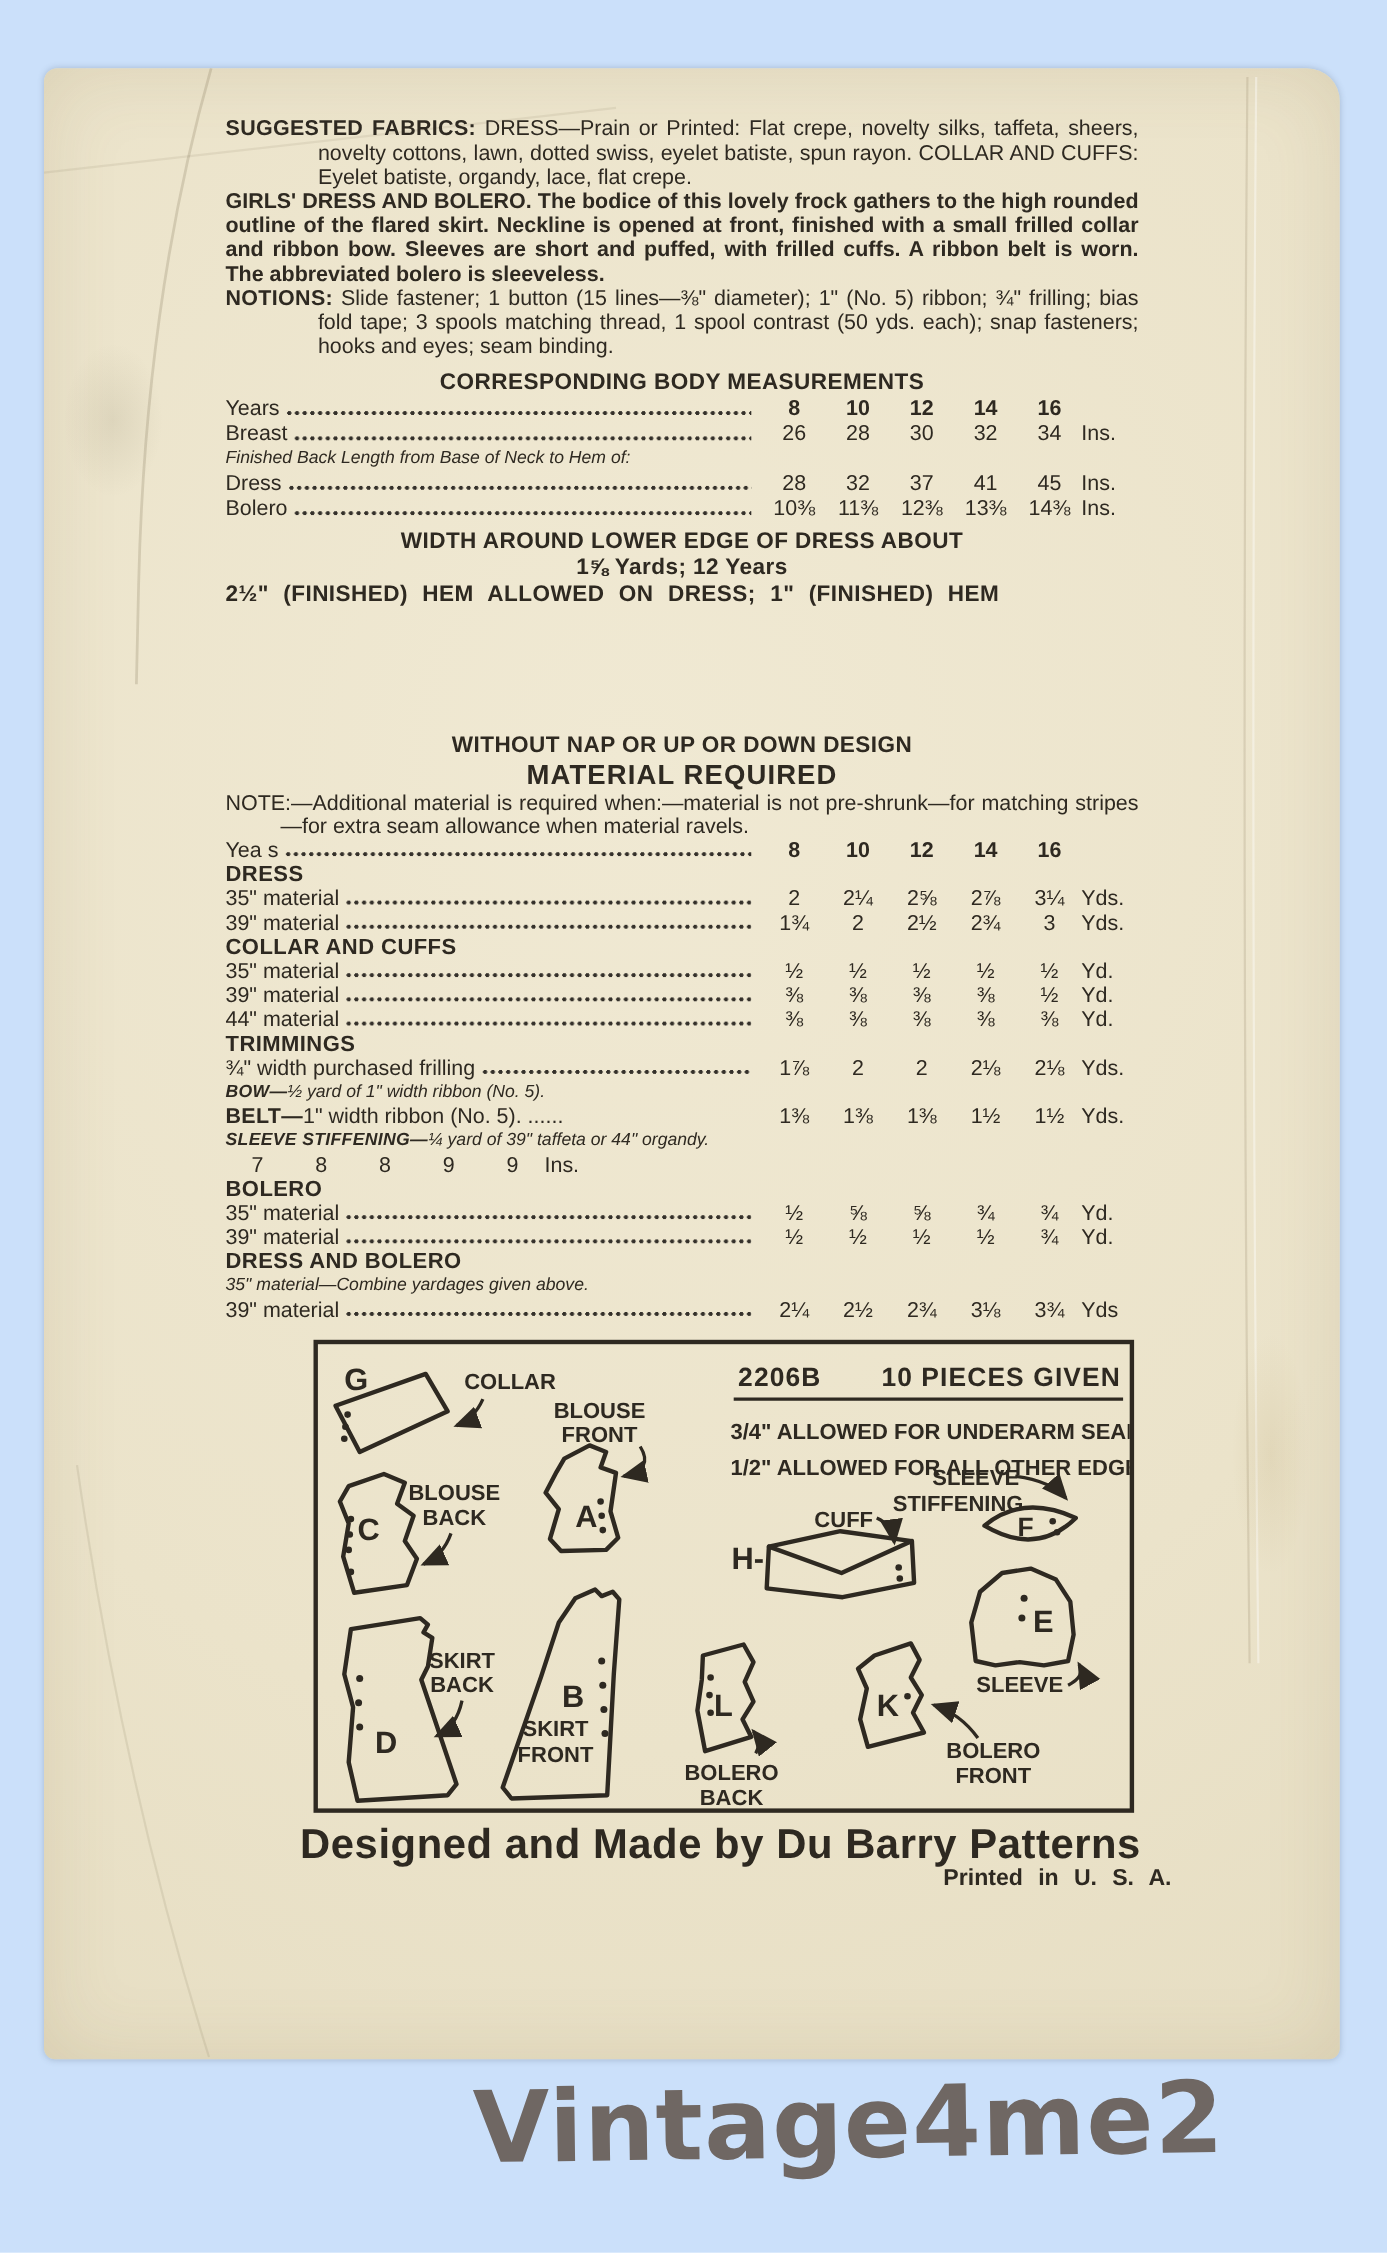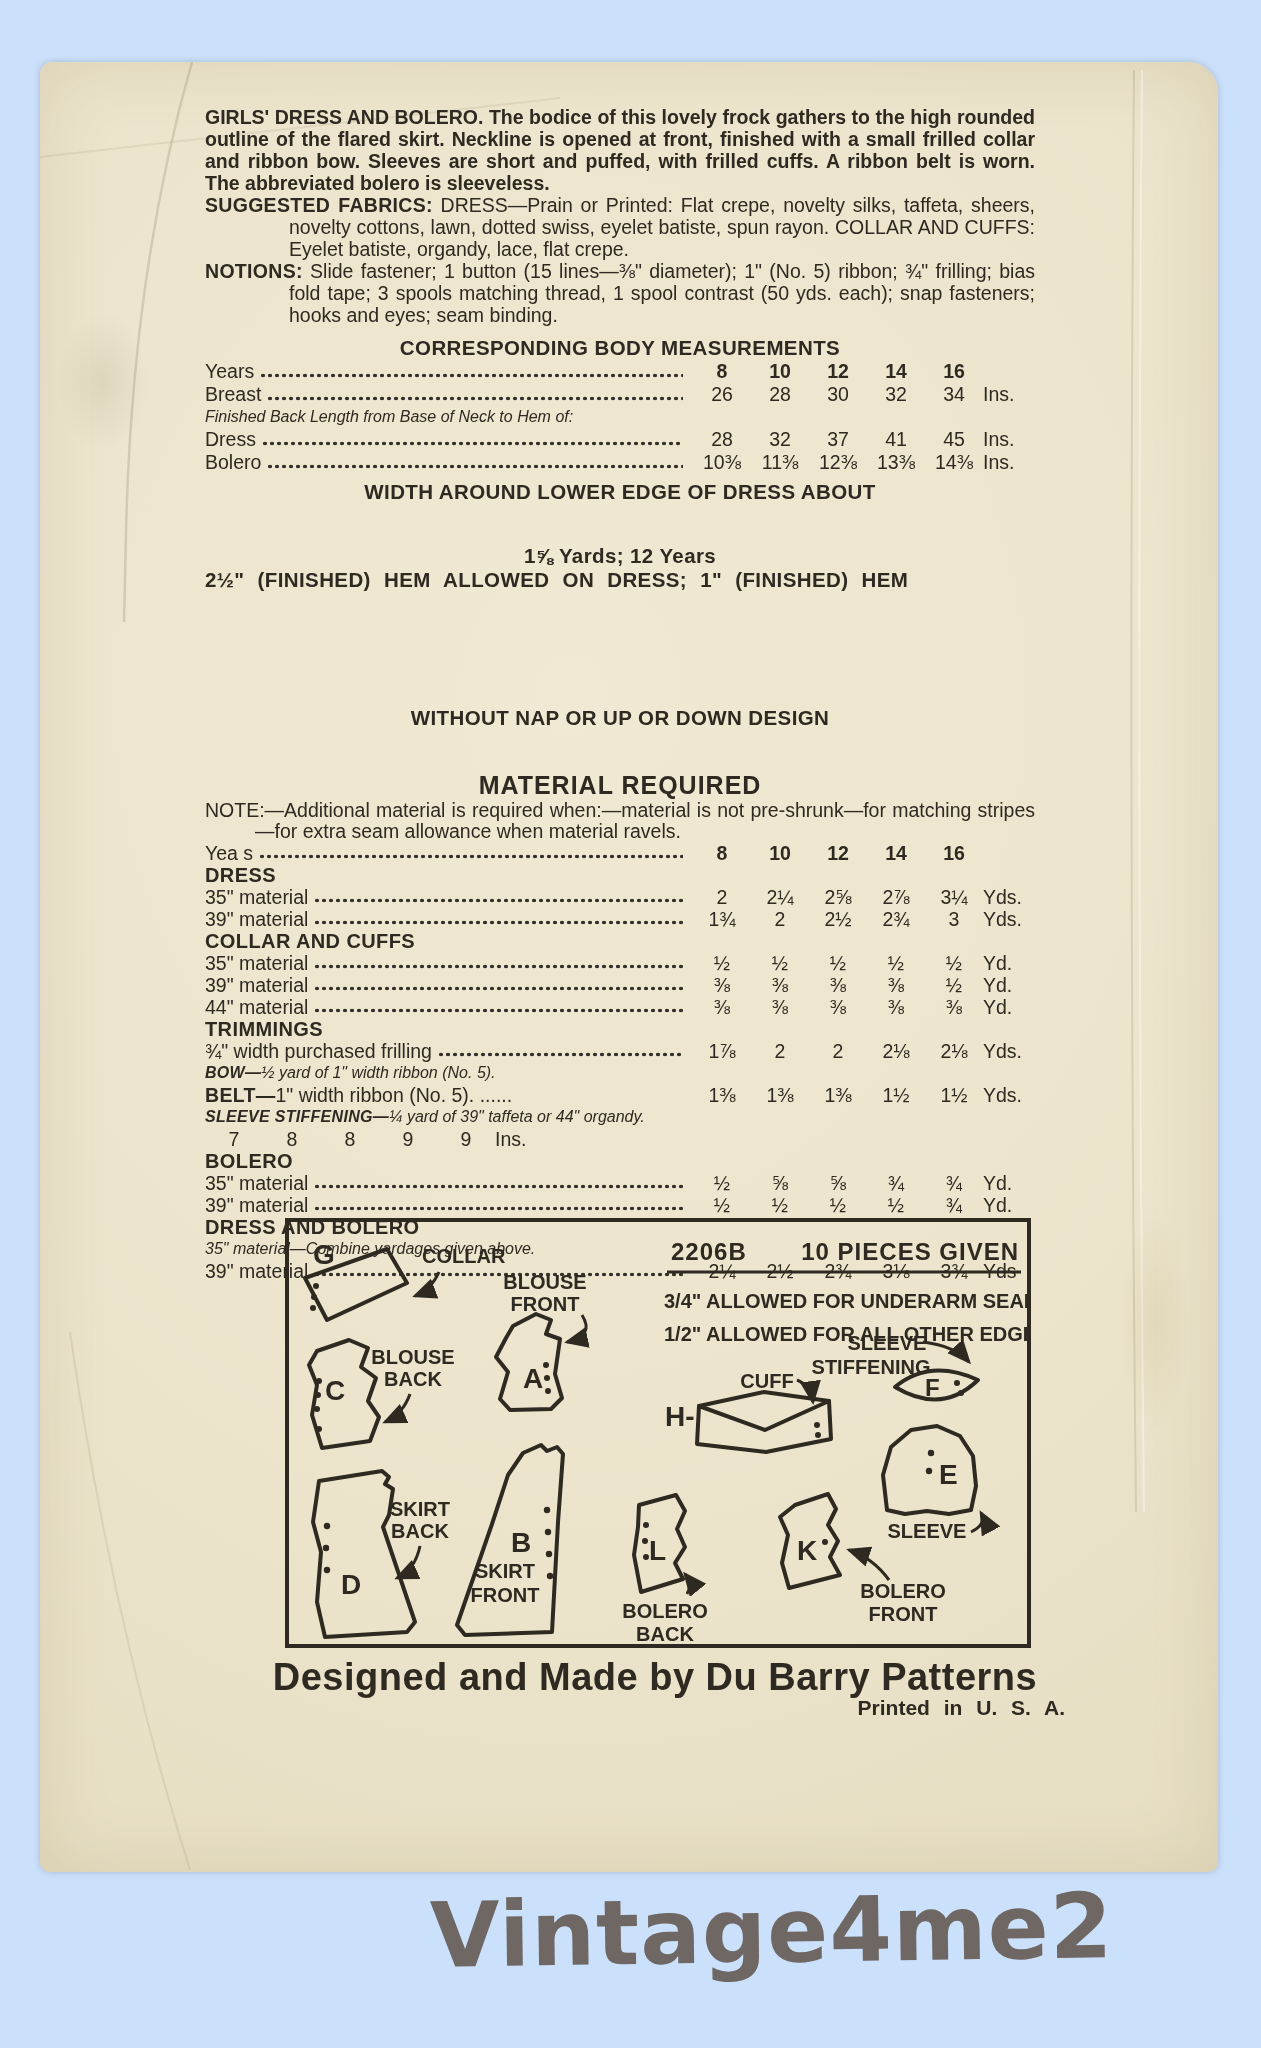--- a/index.html
+++ b/index.html
@@ -19,21 +19,21 @@
 
   .content-a{position:absolute;left:165px;top:44px;width:830px;}
   .content-b{position:absolute;left:165px;top:604px;width:830px;}
   .p{margin:0;font-size:19.5px;line-height:22px;text-align:justify;}
   .intro{font-weight:bold;}
   .hang{padding-left:84px;text-indent:-84px;}
   .hang b{letter-spacing:.3px;}
   .note-hang{padding-left:50px;text-indent:-50px;line-height:21px;}
   .sec-title{font-weight:bold;font-size:20.5px;line-height:24px;letter-spacing:.4px;}
   .title-lg{font-weight:bold;font-size:25px;line-height:30px;letter-spacing:1px;}
-  .center{text-align:center;margin-top:40px;}
+  .center{text-align:center;}
   .spread{word-spacing:7px;}
   .mt1{margin-top:6px;} .mt2{margin-top:10px;}
 
   .mrow{display:flex;align-items:baseline;font-size:19.5px;line-height:23px;}
   .content-b .mrow{line-height:22px;}
   .lblzone{flex:1;display:flex;align-items:baseline;min-width:0;white-space:nowrap;}
   .lead{font-weight:bold;letter-spacing:.3px;}
   .leader{flex:1;align-self:flex-end;height:7px;margin:0 10px 4px 6px;
         background-image:radial-gradient(circle at 3px 3.5px, #34302a 1.7px, rgba(0,0,0,0) 2.1px);
         background-size:7px 7px;background-repeat:repeat-x;}
@@ -72,22 +72,22 @@
       <path d="M152,0 Q92,210 86,470 L84,560" stroke="rgba(110,95,65,.20)" stroke-width="2.5" fill="none"></path>
       <path d="M1094,8 Q1088,720 1096,1450" stroke="rgba(110,95,65,.16)" stroke-width="2" fill="none"></path>
       <path d="M1102,8 Q1096,720 1104,1450" stroke="rgba(255,255,255,.4)" stroke-width="2" fill="none"></path>
       <path d="M30,1270 Q72,1560 150,1808" stroke="rgba(110,95,65,.12)" stroke-width="2" fill="none"></path>
       <path d="M0,95 Q300,60 520,36" stroke="rgba(110,95,65,.10)" stroke-width="2" fill="none"></path>
     </svg>
     <div class="stain" style="left:18px;top:250px;width:90px;height:140px;background:radial-gradient(closest-side,rgba(90,80,50,.10),rgba(90,80,50,0));"></div>
     <div class="stain" style="left:1080px;top:1150px;width:70px;height:220px;background:radial-gradient(closest-side,rgba(150,120,50,.10),rgba(150,120,50,0));"></div>
 
     <div class="content-a">
+      <p class="p hang"><b>SUGGESTED FABRICS:</b> <span>DRESS—Prain or Printed: Flat crepe, novelty silks, taffeta, sheers, novelty cottons, lawn, dotted swiss, eyelet batiste, spun rayon. COLLAR AND CUFFS: Eyelet batiste, organdy, lace, flat crepe.</span></p>
       <p class="p intro">GIRLS' DRESS AND BOLERO. The bodice of this lovely frock gathers to the high rounded outline of the flared skirt. Neckline is opened at front, finished with a small frilled collar and ribbon bow. Sleeves are short and puffed, with frilled cuffs. A ribbon belt is worn. The abbreviated bolero is sleeveless.</p>
-      <p class="p hang"><b>SUGGESTED FABRICS:</b> <span>DRESS—Prain or Printed: Flat crepe, novelty silks, taffeta, sheers, novelty cottons, lawn, dotted swiss, eyelet batiste, spun rayon. COLLAR AND CUFFS: Eyelet batiste, organdy, lace, flat crepe.</span></p>
       <p class="p hang"><b>NOTIONS:</b> <span>Slide fastener; 1 button (15 lines—⅜" diameter); 1" (No. 5) ribbon; ¾" frilling; bias fold tape; 3 spools matching thread, 1 spool contrast (50 yds. each); snap fasteners; hooks and eyes; seam binding.</span></p>
       <div class="center sec-title mt2">CORRESPONDING BODY MEASUREMENTS</div>
       <div id="body-meas-rows">
           <div class="mrow bold-vals">
             <div class="lblzone">
               <span>Years</span>
               <span class="leader"></span>
             </div>
             <div class="vals">
               <span class="v">8</span>

